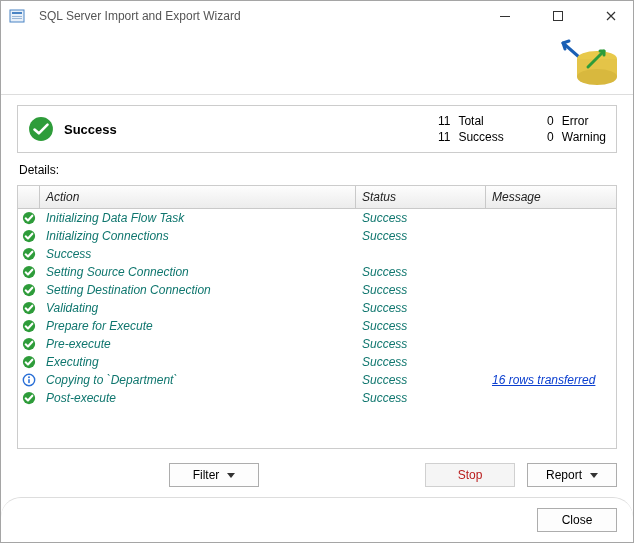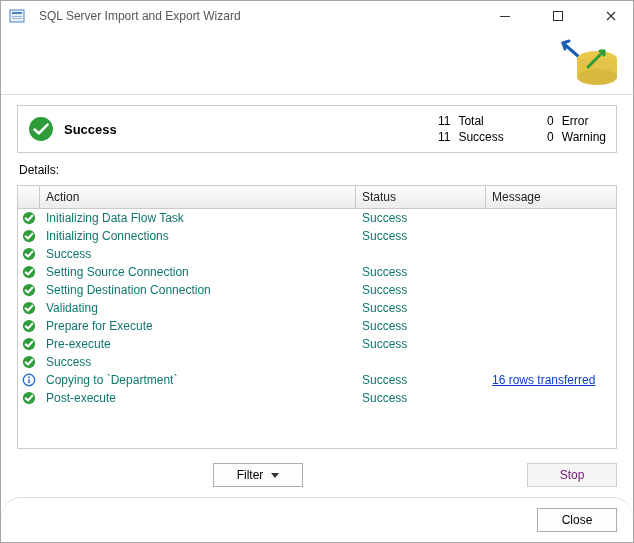--- a/index.html
+++ b/index.html
@@ -11,33 +11,33 @@
   .titlebar .winbtn { width: 45px; height: 29px; display: flex; align-items: center; justify-content: center; color: #666; }
   .header { padding: 10px 16px 10px 16px; display: flex; align-items: flex-start; position: relative; border-bottom: 1px solid #ddd; min-height: 64px; }
   .header .msg { font-weight: bold; font-size: 13px; color: #000; }
   .header .hdrgfx { position: absolute; right: 12px; top: 6px; width: 60px; height: 50px; }
   .summary-row { margin: 10px 16px 4px 16px; border: 1px solid #ccc; padding: 8px 10px; display: flex; align-items: center; gap: 10px; }
   .summary-row .big-ok { width: 26px; height: 26px; flex: none; }
   .summary-row .label { font-weight: bold; font-size: 13px; flex: 1; }
   .counts { font-size: 12px; display: grid; grid-template-columns: auto auto 18px auto auto; column-gap: 8px; row-gap: 2px; }
   .counts .n { text-align: right; min-width: 16px; }
   .details-label { font-size: 12px; margin: 6px 18px 8px 18px; }
-  .details-box { margin: 0 16px 8px 16px; border: 1px solid #ccc; flex: 1; display: flex; flex-direction: column; background: #fff; overflow: hidden; }
+  .details-box { margin: 0 16px 8px 16px; border: 1px solid #ccc; flex: 1; display: flex; flex-direction: column; background: #fff; overflow: hidden; font-style: italic; }
   .grid-hdr { display: grid; grid-template-columns: 22px 1fr 130px 130px; background: linear-gradient(#fdfdfd,#ececec); border-bottom: 1px solid #c9c9c9; }
   .grid-hdr .cell { font-size: 12px; padding: 4px 6px; border-right: 1px solid #c9c9c9; color: #222; }
   .grid-hdr .cell:last-child { border-right: none; }
   .grid-body { overflow: auto; }
   .row { display: grid; grid-template-columns: 22px 1fr 130px 130px; align-items: center; }
   .row .iconcell { display: flex; align-items: center; justify-content: center; padding: 2px 0; }
   .row .txt { font-size: 12px; padding: 2px 6px; color: #0f766e; white-space: nowrap; overflow: hidden; text-overflow: ellipsis; }
   .row .link { color: #0a3ecf; text-decoration: underline; cursor: pointer; }
   .btnrow { display: flex; align-items: center; padding: 6px 16px 10px 16px; gap: 12px; }
   .btnrow .spacer { flex: 1; }
-  .btn { min-width: 90px; height: 24px; font-size: 12px; background: #fdfdfd; border: 1px solid #adadad; display: inline-flex; align-items: center; justify-content: center; gap: 8px; padding: 0 10px; color: #000; margin-left: 44px; }
-  .btn[disabled] { color: #701a75; border-color: #d0d0d0; background: #f5f5f5; }
+  .btn { min-width: 90px; height: 24px; font-size: 12px; background: #fdfdfd; border: 1px solid #adadad; display: inline-flex; align-items: center; justify-content: center; gap: 8px; padding: 0 10px; color: #000; }
+  .btn[disabled] { color: #b91c1c; border-color: #d0d0d0; background: #f5f5f5; }
   .dropdown-caret { width: 0; height: 0; border-left: 4px solid transparent; border-right: 4px solid transparent; border-top: 5px solid #333; }
   .footer { border-top: 1px solid #ddd; padding: 10px 16px; display: flex; justify-content: flex-end; border-radius: 20px; }
   .svg-ok circle { fill: #2e9c3a; }
   .svg-ok path { stroke: #fff; stroke-width: 2.4; fill: none; stroke-linecap: round; stroke-linejoin: round; }
   .svg-info circle.outer { fill: none; stroke: #2a6fd6; stroke-width: 1.6; }
   .svg-info .dot { fill: #2a6fd6; }
   .svg-info .bar { fill: #2a6fd6; }
 </style>
 </head>
 <body>
@@ -204,20 +204,21 @@
           <div class="txt">Success</div>
           <div class="txt"></div>
         </div>
         <div class="row">
           <div class="iconcell">
             <svg class="svg-ok" viewBox="0 0 16 16" width="14" height="14">
               <circle cx="8" cy="8" r="7"></circle>
               <path d="M4.2 8.4 L6.8 10.8 L11.8 5.4"></path>
             </svg>
           </div>
+          <div class="txt">Executing</div>
           <div class="txt">Success</div>
           <div class="txt"></div>
         </div>
         <div class="row">
           <div class="iconcell">
             <svg class="svg-info" viewBox="0 0 16 16" width="14" height="14">
               <circle class="outer" cx="8" cy="8" r="6.5"></circle>
               <circle class="dot" cx="8" cy="4.8" r="1.1"></circle>
               <rect class="bar" x="7.1" y="6.8" width="1.8" height="5" rx="0.9"></rect>
             </svg>
@@ -243,20 +244,24 @@
   <div class="btnrow">
     <span style="width:140px"></span>
     <button class="btn">
       <span>Filter</span>
       <span class="dropdown-caret"></span>
     </button>
     <span class="spacer"></span>
     <button class="btn" disabled="">
       <span>Stop</span>
     </button>
+    <button class="btn">
+      <span>Report</span>
+      <span class="dropdown-caret"></span>
+    </button>
   </div>
 
   <div class="footer">
     <button class="btn" style="min-width:80px">
       <span>Close</span>
     </button>
   </div>
 
 </div>
 

